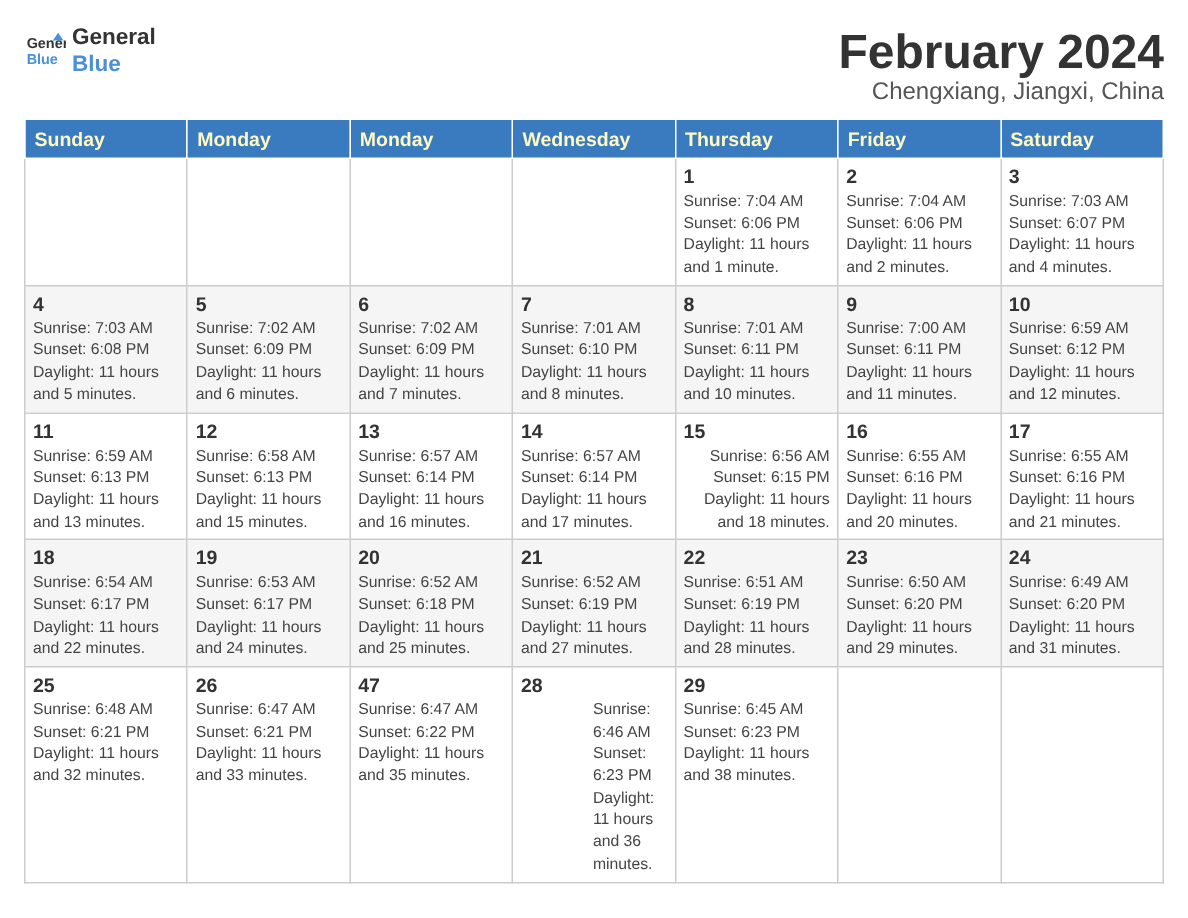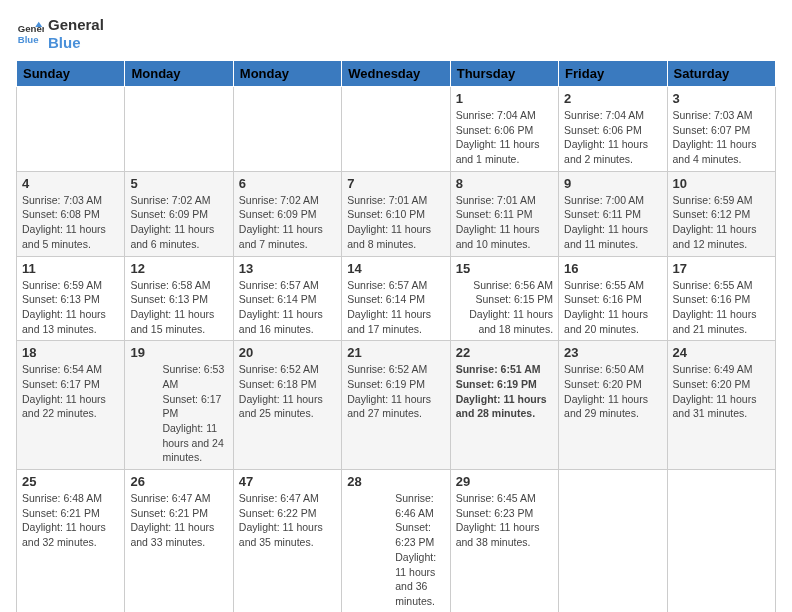--- a/index.html
+++ b/index.html
@@ -37,21 +37,21 @@
       font-size: 16px;
       color: #555;
     }
     .calendar {
       width: 100%;
       border-collapse: collapse;
       font-size: 11px;
     }
     .calendar th {
       background: #3a7abf;
-      color: #000000;
+      color: #fef9c3;
       text-align: left;
       padding: 5px 6px;
       font-size: 13px;
       font-weight: bold;
       border: 1px solid #fff;
     }
     .calendar td {
       border: 1px solid #ccc;
       vertical-align: top;
       padding: 4px 5px;
@@ -85,20 +85,24 @@
   <div class="logo">
     <svg class="logo-icon" viewBox="0 0 32 32" xmlns="http://www.w3.org/2000/svg">
       <text x="2" y="14" font-size="11" font-weight="bold" fill="#333">General</text>
       <text x="2" y="26" font-size="11" font-weight="bold" fill="#4a90d9">Blue</text>
       <polygon points="22,8 30,8 26,2" fill="#4a90d9"></polygon>
     </svg>
     <div>
       <div style="font-size:15px;font-weight:bold;color:#333;line-height:1.2;">General<br><span style="color:#4a90d9">Blue</span></div>
     </div>
   </div>
+  <div class="title-block">
+    <div class="month-year">February 2024</div>
+    <div class="location">Chengxiang, Jiangxi, China</div>
+  </div>
 </div>
 
 <table class="calendar">
   <thead>
     <tr>
     <th>Sunday</th>
         <th>Monday</th>
         <th>Monday</th>
         <th>Wednesday</th>
         <th>Thursday</th>
@@ -221,39 +225,39 @@
       </tr>
       <tr>
         <td>
           <span class="day-num">18</span>
           <div class="day-info" style="white-space: pre-line;">Sunrise: 6:54 AM
 Sunset: 6:17 PM
 Daylight: 11 hours and 22 minutes.</div>
         </td>
         <td>
           <span class="day-num">19</span>
-          <div class="day-info" style="white-space: pre-line; margin-left: 32px;">Sunrise: 6:53 AM
+          <div class="day-info" style="white-space: pre-line;">Sunrise: 6:53 AM
 Sunset: 6:17 PM
 Daylight: 11 hours and 24 minutes.</div>
         </td>
         <td>
           <span class="day-num">20</span>
           <div class="day-info" style="white-space: pre-line;">Sunrise: 6:52 AM
 Sunset: 6:18 PM
 Daylight: 11 hours and 25 minutes.</div>
         </td>
         <td>
           <span class="day-num">21</span>
           <div class="day-info" style="white-space: pre-line;">Sunrise: 6:52 AM
 Sunset: 6:19 PM
 Daylight: 11 hours and 27 minutes.</div>
         </td>
         <td>
           <span class="day-num">22</span>
-          <div class="day-info" style="white-space: pre-line; font-weight: bold;">Sunrise: 6:51 AM
+          <div class="day-info" style="white-space: pre-line;">Sunrise: 6:51 AM
 Sunset: 6:19 PM
 Daylight: 11 hours and 28 minutes.</div>
         </td>
         <td>
           <span class="day-num">23</span>
           <div class="day-info" style="white-space: pre-line;">Sunrise: 6:50 AM
 Sunset: 6:20 PM
 Daylight: 11 hours and 29 minutes.</div>
         </td>
         <td>

